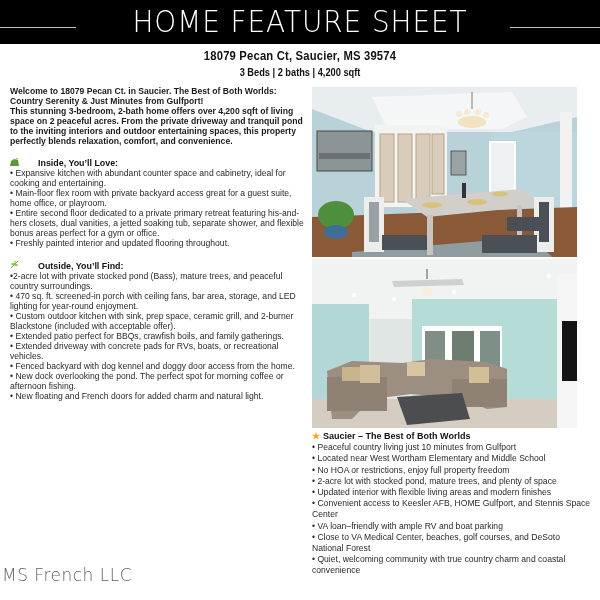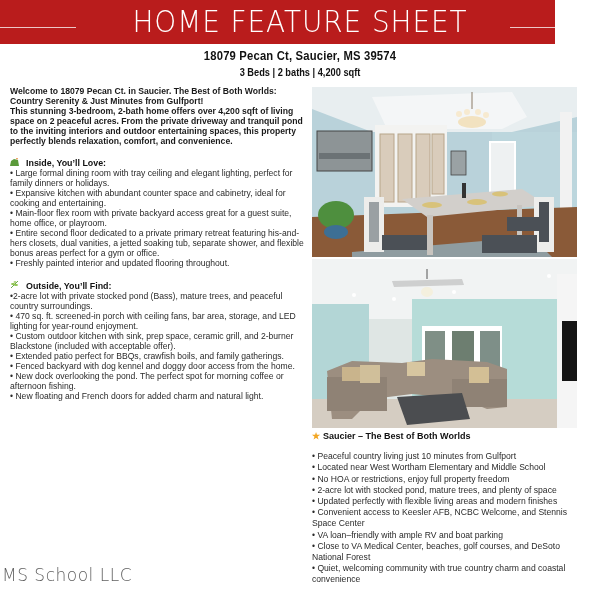--- a/index.html
+++ b/index.html
@@ -1,21 +1,21 @@
 <!DOCTYPE html>
 <html><head>
   <meta charset="utf-8">
   <style>
     * { margin: 0; padding: 0; box-sizing: border-box; }
     html, body { width: 600px; height: 600px; overflow: hidden; background: #ffffff; }
     body { position: relative; font-family: "DejaVu Sans", sans-serif; color: #1f1f1f; }
 
     .banner {
-      position: absolute; left: 0; top: 0; width: 555px; height: 44px;
-      background: #b91c1c;
+      position: absolute; left: 0; top: 0; width: 600px; height: 44px;
+      background: #000000;
     }
     .banner-line {
       position: absolute; top: 27px; height: 1px; background: rgba(255,255,255,0.75);
     }
     .banner-line.left { left: 0; width: 76px; }
     .banner-line.right { left: 510px; width: 90px; }
     .banner-title {
       position: absolute; left: 0; top: 4px; width: 600px; text-align: center;
       font-family: "DejaVu Sans", sans-serif; font-weight: 200;
       font-size: 30px; letter-spacing: 1px; color: #ffffff;
@@ -37,21 +37,21 @@
 
     .left-col {
       position: absolute; left: 10px; top: 86px; width: 296px;
       font-family: "Liberation Sans", sans-serif; font-size: 8.6px; line-height: 10px;
       color: #2a2a2a;
     }
     .intro { font-weight: bold; color: #1a1a1a; }
     .intro p { margin: 0; }
     .section-head {
       margin-top: 12px; font-weight: bold; color: #111; font-size: 8.9px;
-      display: flex; align-items: center; gap: 7px;
+      display: flex; align-items: center; gap: 19px;
     }
     .section-head .ico { font-size: 8px; line-height: 1; }
     .bullets { list-style: none; }
     .bullets li { margin: 0; }
 
     .photo {
       position: absolute; left: 312px; width: 265px; overflow: hidden;
     }
     .photo-dining { top: 87px; height: 170px; }
     .photo-living { top: 259px; height: 169px; }
@@ -59,21 +59,21 @@
     .right-col {
       position: absolute; left: 312px; top: 431px; width: 280px;
       font-family: "Liberation Sans", sans-serif; font-size: 8.6px; line-height: 11.2px;
       color: #2a2a2a;
     }
     .right-head {
       font-weight: bold; color: #111; font-size: 9px;
       display: flex; align-items: center; gap: 3px;
     }
     .right-head .star { color: #f2a623; font-size: 9px; }
-    .right-list { list-style: none; margin-top: 9px; }
+    .right-list { list-style: none; }
 
     .watermark {
       position: absolute; left: 2px; top: 565px;
       font-family: "DejaVu Sans", sans-serif; font-weight: 200;
       font-size: 17px; color: rgba(40,40,40,0.75); letter-spacing: 0.5px;
     }
   </style>
 </head>
 <body>
 
@@ -95,21 +95,20 @@
   <div class="section-head">
     <span class="ico">
       <svg width="9" height="8" viewBox="0 0 9 8">
           <path d="M0 8 L1 3 L4 1 L8 2 L9 8 Z" fill="#5a9a3a"></path>
           <path d="M6 0 L8 0 L7 2 Z" fill="#e98a3a"></path>
         </svg>
     </span>
     <span>Inside, You’ll Love:</span>
   </div>
   <ul class="bullets">
-    <li> • Large formal dining room with tray ceiling and elegant lighting, perfect for family dinners or holidays.</li>
     <li> • Expansive kitchen with abundant counter space and cabinetry, ideal for cooking and entertaining.</li>
     <li> • Main-floor flex room with private backyard access great for a guest suite, home office, or playroom.</li>
     <li> • Entire second floor dedicated to a private primary retreat featuring his-and-hers closets, dual vanities, a jetted soaking tub, separate shower, and flexible bonus areas perfect for a gym or office.</li>
     <li> • Freshly painted interior and updated flooring throughout.</li>
   </ul>
 
   <div class="section-head">
     <span class="ico">
       <svg width="9" height="9" viewBox="0 0 9 9">
           <path d="M1 8 L8 1" stroke="#6aa84f" stroke-width="1"></path>
@@ -118,20 +117,21 @@
           <ellipse cx="5" cy="2" rx="1.5" ry="0.8" fill="#8bc34a"></ellipse>
         </svg>
     </span>
     <span>Outside, You’ll Find:</span>
   </div>
   <ul class="bullets">
     <li>•2-acre lot with private stocked pond (Bass), mature trees, and peaceful country surroundings.</li>
     <li> • 470 sq. ft. screened-in porch with ceiling fans, bar area, storage, and LED lighting for year-round enjoyment.</li>
     <li> • Custom outdoor kitchen with sink, prep space, ceramic grill, and 2-burner Blackstone (included with acceptable offer).</li>
     <li> • Extended patio perfect for BBQs, crawfish boils, and family gatherings.</li>
+    <li> • Extended driveway with concrete pads for RVs, boats, or recreational vehicles.</li>
     <li> • Fenced backyard with dog kennel and doggy door access from the home.</li>
     <li> • New dock overlooking the pond. The perfect spot for morning coffee or afternoon fishing.</li>
     <li> • New floating and French doors for added charm and natural light.</li>
   </ul>
 </div>
 
 <div class="photo photo-dining" title="Dining room with tray ceiling, chandelier and display cabinet">
   <svg width="265" height="170" viewBox="0 0 265 170" preserveAspectRatio="none">
     <rect x="0" y="0" width="265" height="170" fill="#b9d2da"></rect>
 
@@ -233,21 +233,21 @@
 <div class="right-col">
   <div class="right-head">
     <span class="star">★</span>
     <span>Saucier – The Best of Both Worlds</span>
   </div>
   <ul class="right-list">
     <li>• Peaceful country living just 10 minutes from Gulfport</li>
     <li> • Located near West Wortham Elementary and Middle School</li>
     <li> • No HOA or restrictions, enjoy full property freedom</li>
     <li> • 2-acre lot with stocked pond, mature trees, and plenty of space</li>
-    <li> • Updated perfectly with flexible living areas and modern finishes</li>
-    <li> • Convenient access to Keesler AFB, NCBC Welcome, and Stennis Space Center</li>
+    <li> • Updated interior with flexible living areas and modern finishes</li>
+    <li> • Convenient access to Keesler AFB, HOME Gulfport, and Stennis Space Center</li>
     <li> • VA loan–friendly with ample RV and boat parking</li>
     <li> • Close to VA Medical Center, beaches, golf courses, and DeSoto National Forest</li>
     <li> • Quiet, welcoming community with true country charm and coastal convenience</li>
   </ul>
 </div>
 
-<div class="watermark">MS School LLC</div>
+<div class="watermark">MS French LLC</div>
 
 </body></html>

